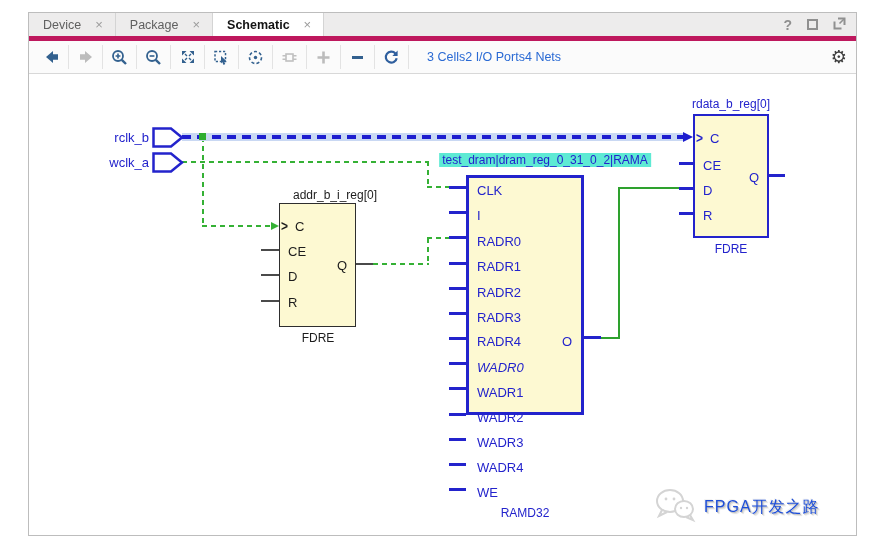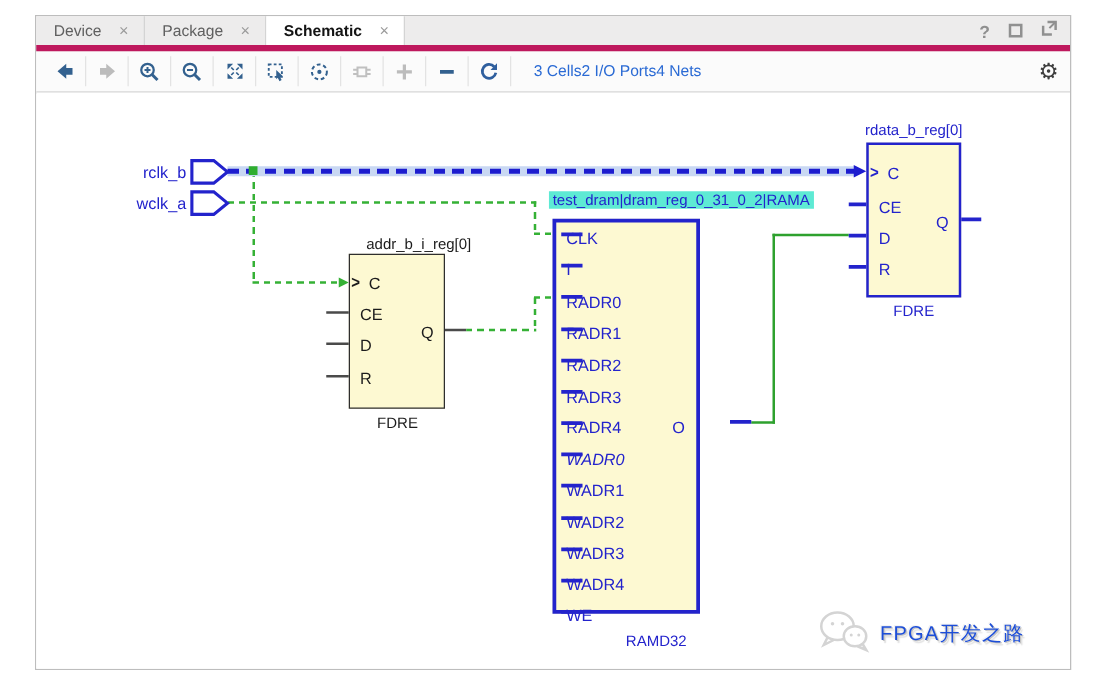--- a/index.html
+++ b/index.html
@@ -220,21 +220,21 @@
       <span class="pin pin-dark" style="left:8px; top:40px;">CE</span>
       <span class="pin pin-dark" style="left:8px; top:65px;">D</span>
       <span class="pin pin-dark" style="left:8px; top:91px;">R</span>
       <span class="pin pin-dark" style="right:8px; top:54px;">Q</span>
     </div>
     <div class="blk-title title-dark" style="left:289px; top:256px;">FDRE</div>
     <div class="stub-gray" style="left:232px; top:174px; width:18px;"></div>
     <div class="stub-gray" style="left:232px; top:199px; width:18px;"></div>
     <div class="stub-gray" style="left:232px; top:225px; width:18px;"></div>
 
-    <div class="cell cell-sel-thick" style="left:413px; top:100px; width:118px; height:316px;">
+    <div class="cell cell-sel-thick" style="left:437px; top:100px; width:118px; height:240px;">
       <span class="pin pin-blue" style="left:8px; top:5px;">CLK</span>
       <span class="pin pin-blue" style="left:8px; top:30px;">I</span>
       <span class="pin pin-blue" style="left:8px; top:56px;">RADR0</span>
       <span class="pin pin-blue" style="left:8px; top:81px;">RADR1</span>
       <span class="pin pin-blue" style="left:8px; top:107px;">RADR2</span>
       <span class="pin pin-blue" style="left:8px; top:132px;">RADR3</span>
       <span class="pin pin-blue" style="left:8px; top:156px;">RADR4</span>
       <span class="pin pin-blue" style="left:8px; top:182px;font-style:italic;">WADR0</span>
       <span class="pin pin-blue" style="left:8px; top:207px;">WADR1</span>
       <span class="pin pin-blue" style="left:8px; top:232px;">WADR2</span>

